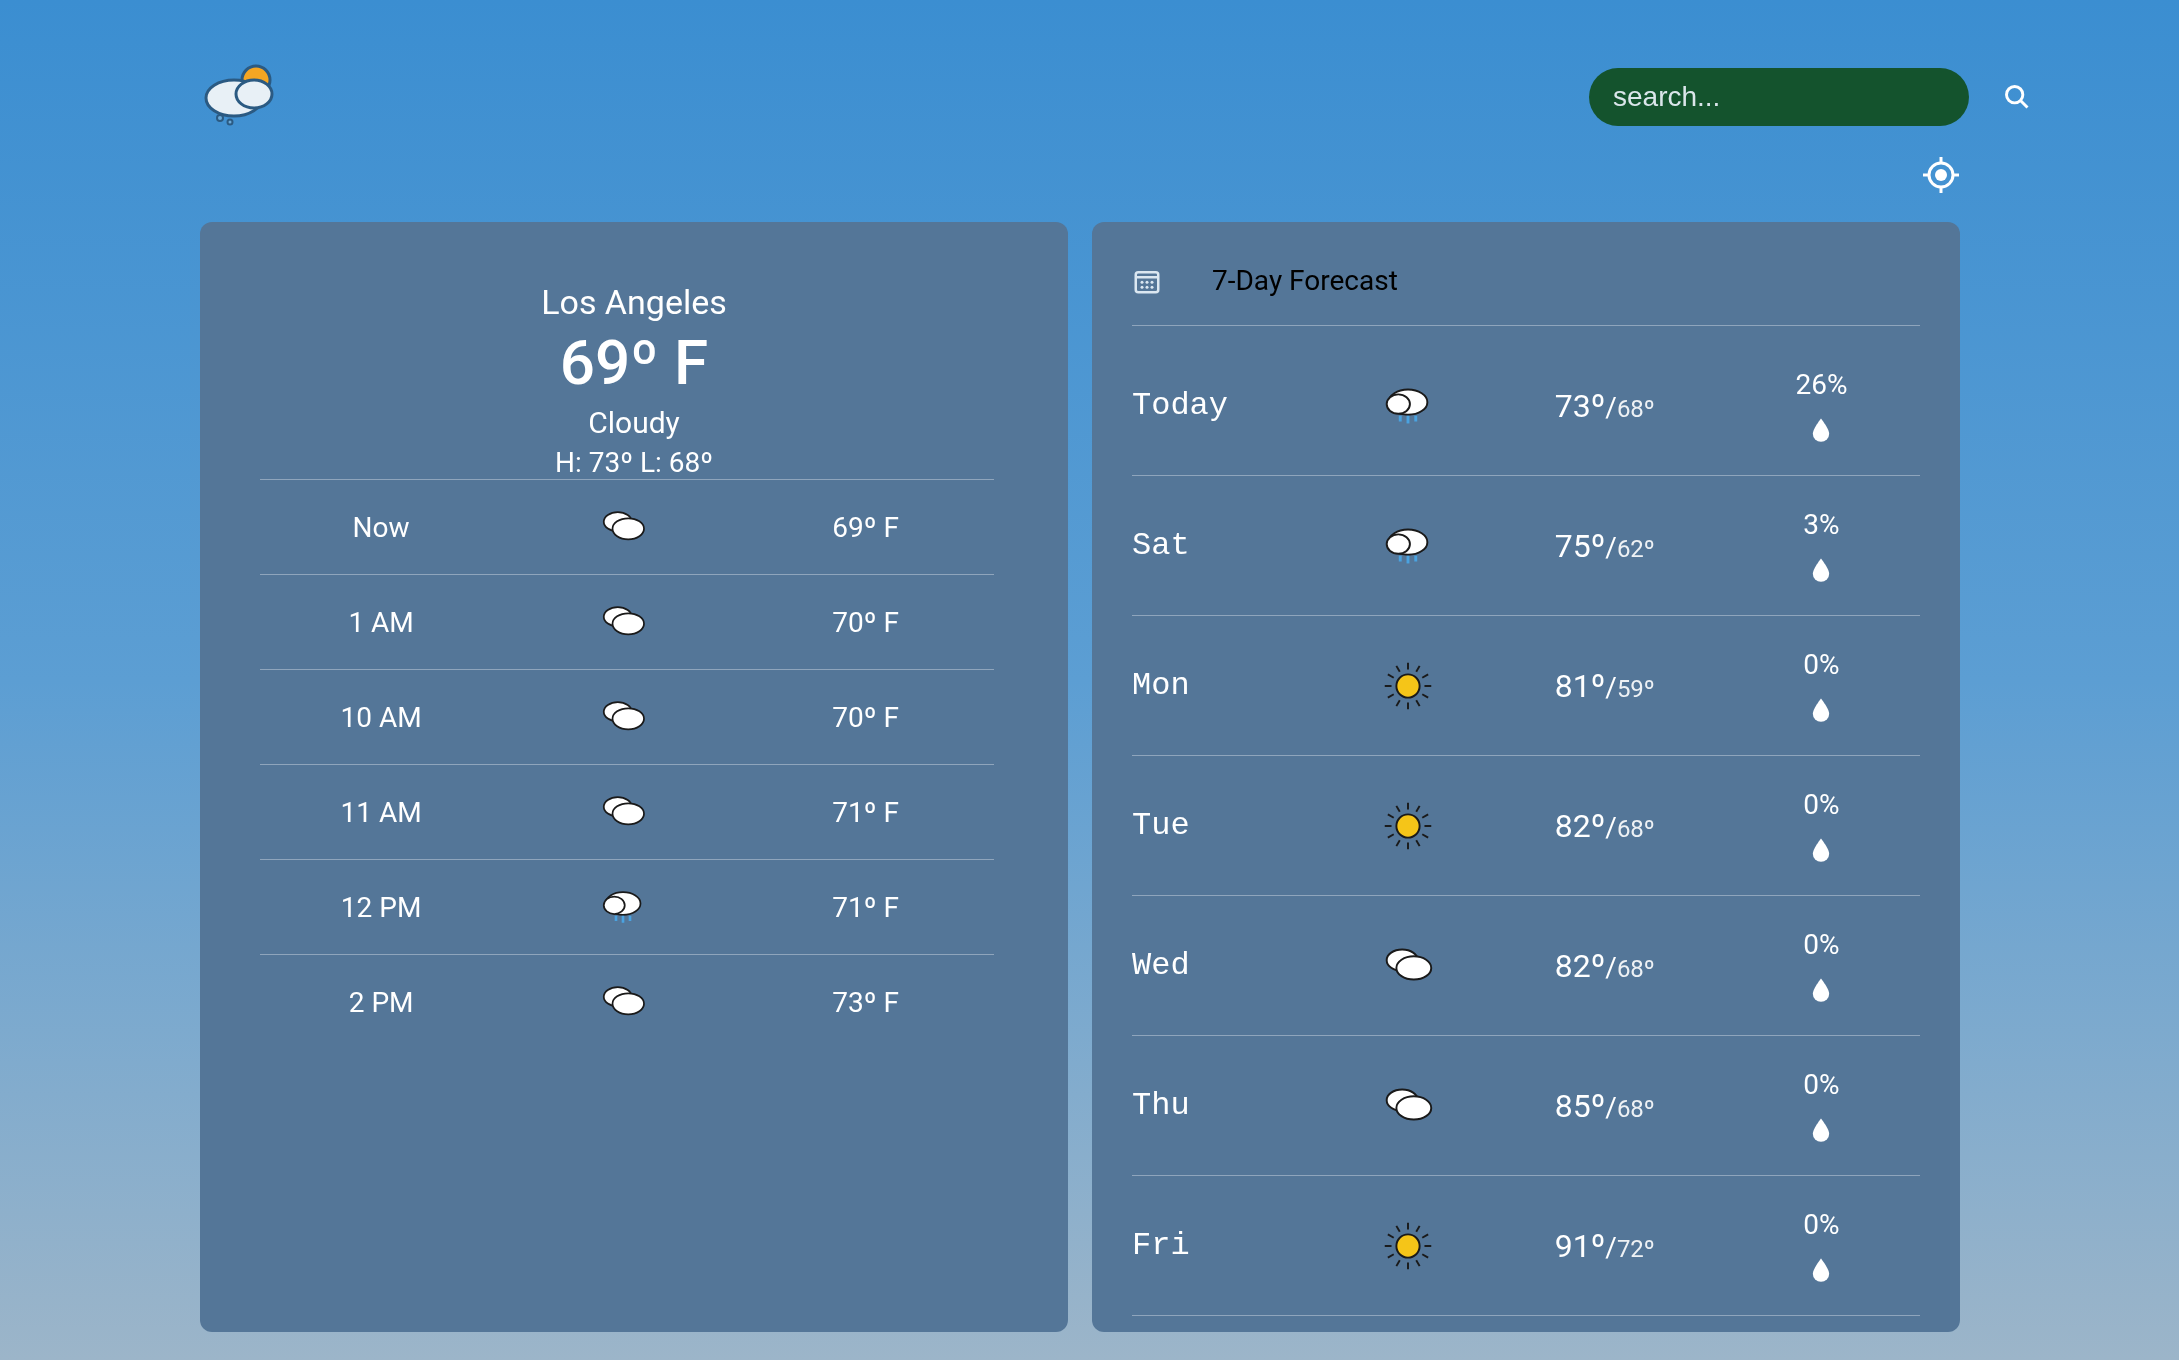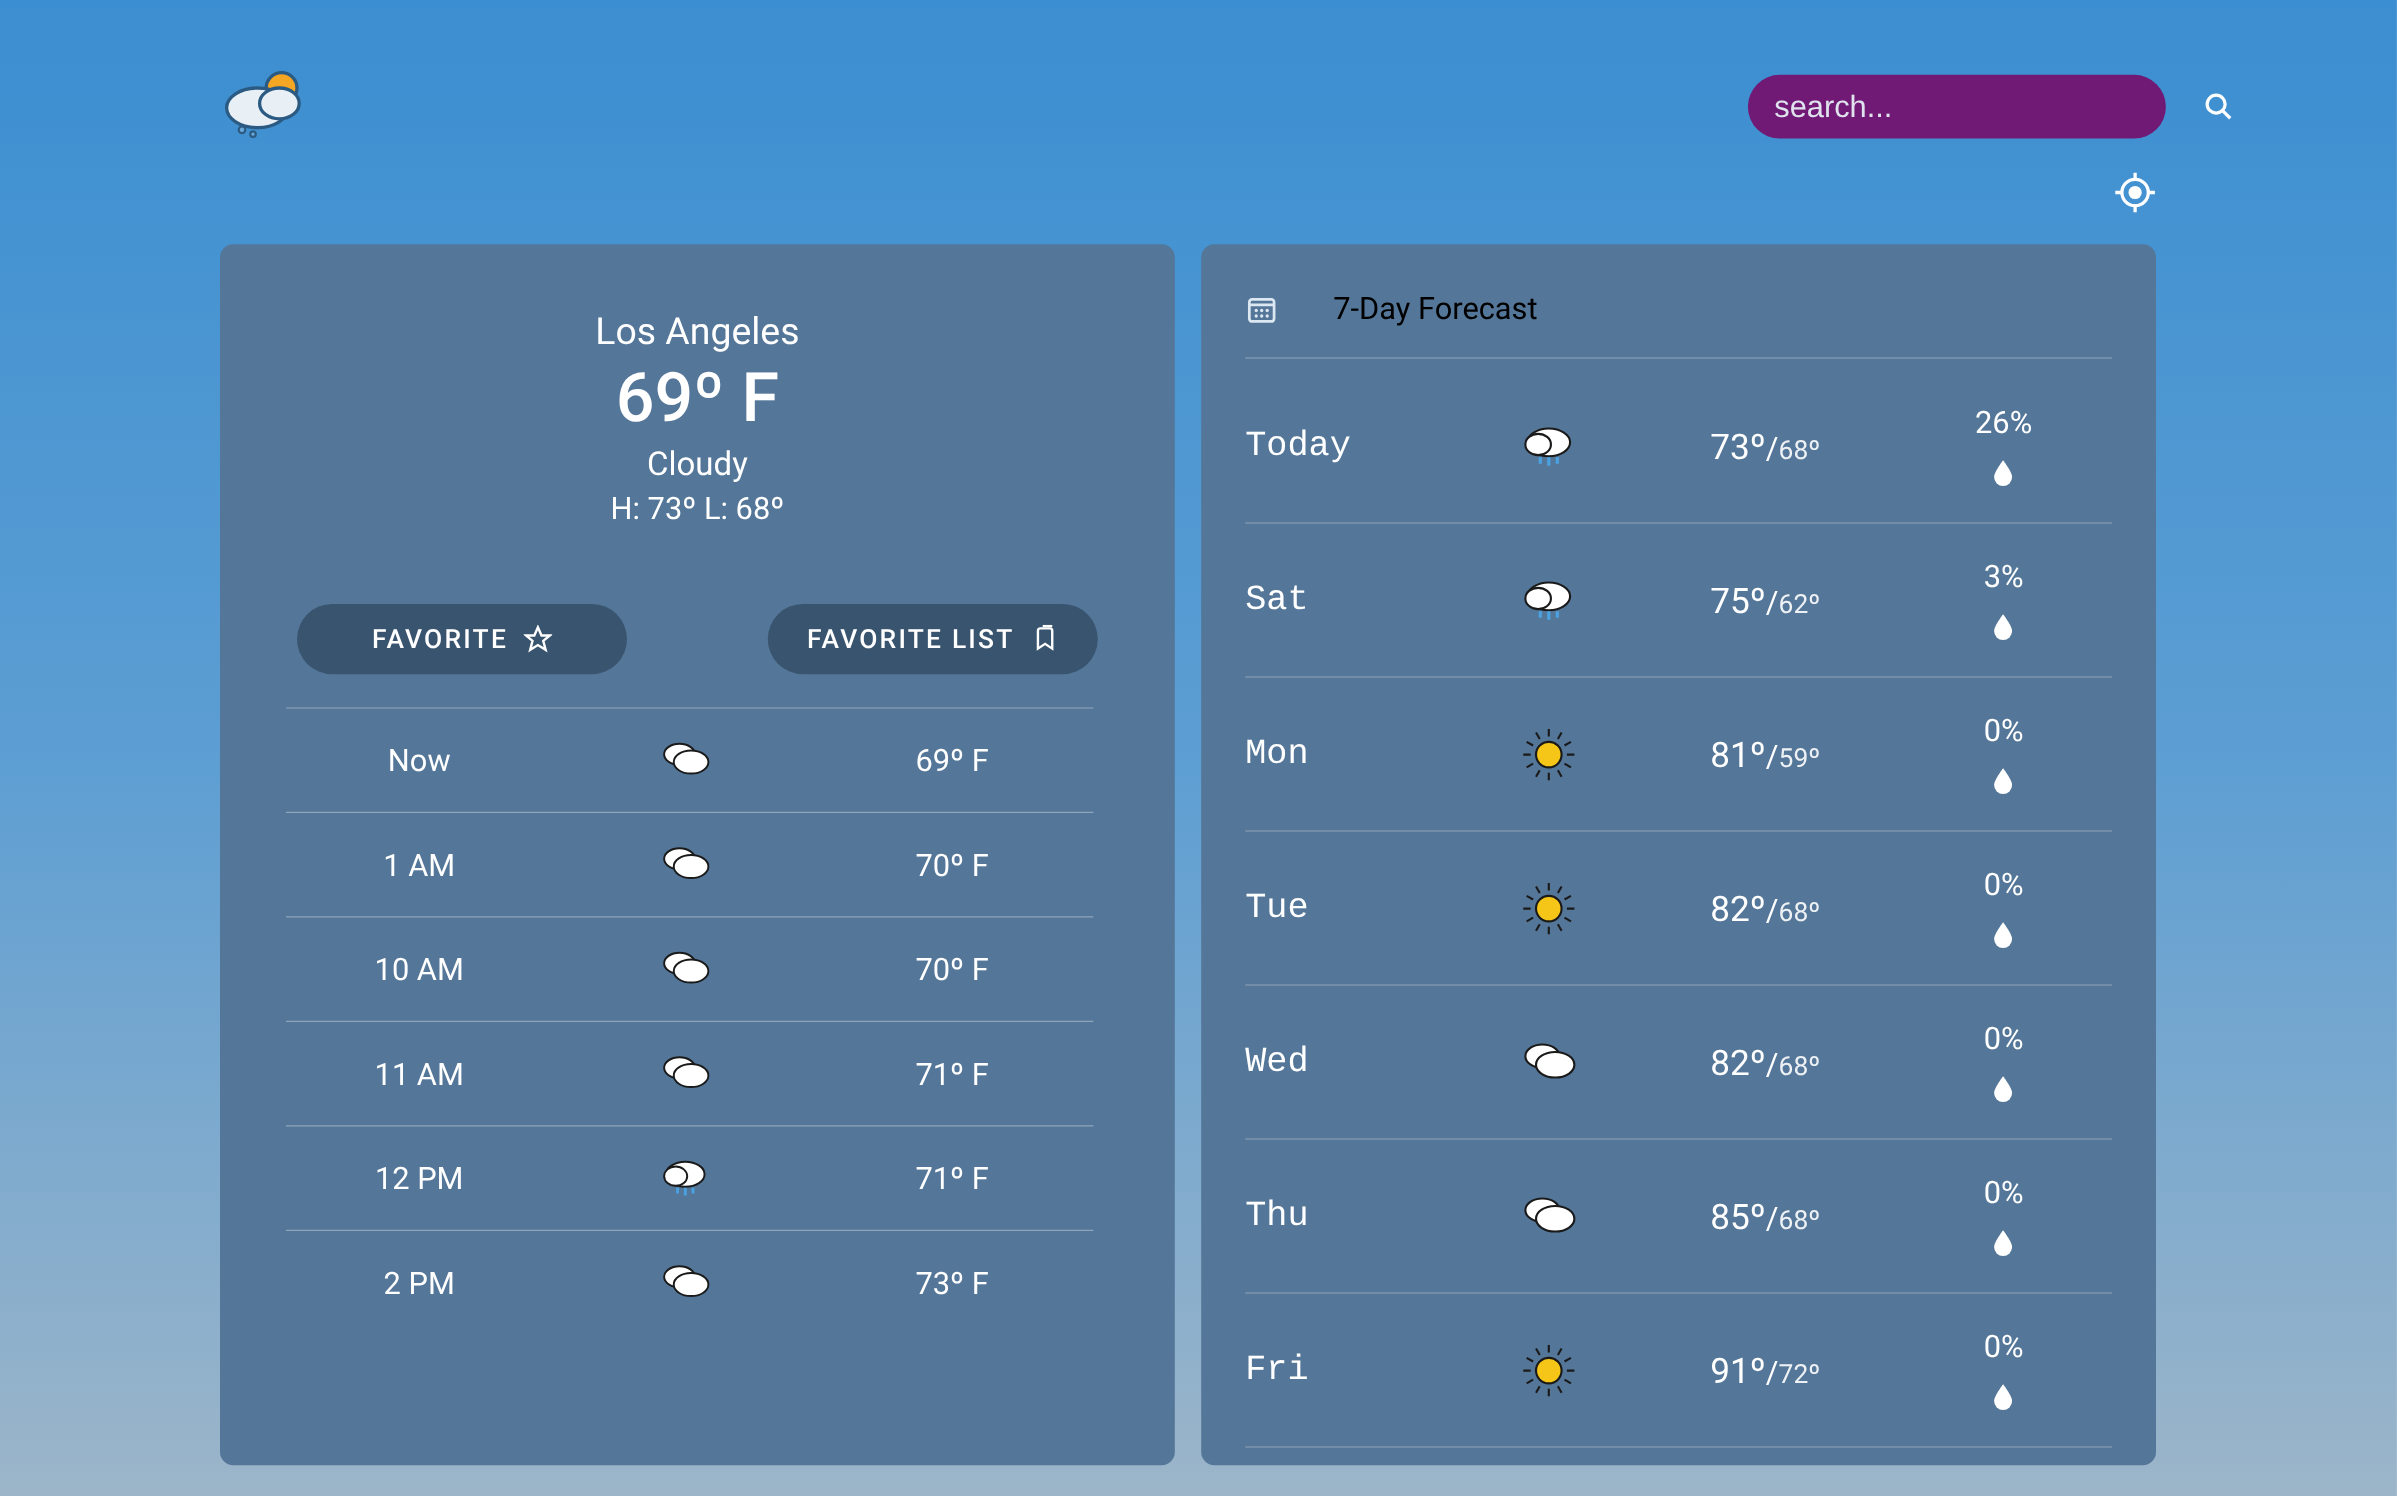--- a/index.html
+++ b/index.html
@@ -20,21 +20,21 @@
     position: absolute;
     left: 200px;
     top: 60px;
   }
   .search-bar {
     position: absolute;
     right: 210px;
     top: 68px;
     width: 380px;
     height: 58px;
-    background: #701a75;
+    background: #14532d;
     border-radius: 30px;
     display: flex;
     align-items: center;
     padding: 0 24px;
     gap: 29px;
   }
   .search-bar input {
     flex: 1;
     background: transparent;
     border: none;
@@ -201,39 +201,20 @@
   </div>
 
   <div class="card card-left">
     <div class="current">
       <div class="loc">Los Angeles</div>
       <div class="temp">69º F</div>
       <div class="cond">Cloudy</div>
       <div class="hilo">H: 73º L: 68º</div>
     </div>
 
-    <div class="btn-row">
-      <div class="pill">
-        <span>FAVORITE</span>
-        <span>
-          <svg width="26" height="26" viewBox="0 0 24 24" fill="none" stroke="#fff" stroke-width="2">
-            <polygon points="12,2 15,9 22,9 16.5,13.5 18.5,21 12,17 5.5,21 7.5,13.5 2,9 9,9"></polygon>
-          </svg>
-        </span>
-      </div>
-      <div class="pill">
-        <span>FAVORITE LIST</span>
-        <span>
-          <svg width="26" height="26" viewBox="0 0 24 24" fill="none" stroke="#fff" stroke-width="2">
-            <path d="M17 3 H9 a2 2 0 0 0 -2 2 v15 l6 -4 6 4 V5 a2 2 0 0 0 -2 -2 z"></path>
-            <path d="M19 1 H11"></path>
-          </svg>
-        </span>
-      </div>
-    </div>
 
     <div class="hourly-wrap">
       <div class="hourly" id="hourly-list">
           <div class="hr-row">
     <div class="t">Now</div>
     <div class="i">
               <svg width="56" height="56" viewBox="0 0 64 64">
     <ellipse cx="26" cy="26" rx="16" ry="11" fill="#fff" stroke="#1a1a1a" stroke-width="2"></ellipse>
     <ellipse cx="38" cy="34" rx="18" ry="12" fill="#fff" stroke="#1a1a1a" stroke-width="2"></ellipse>
   </svg>

